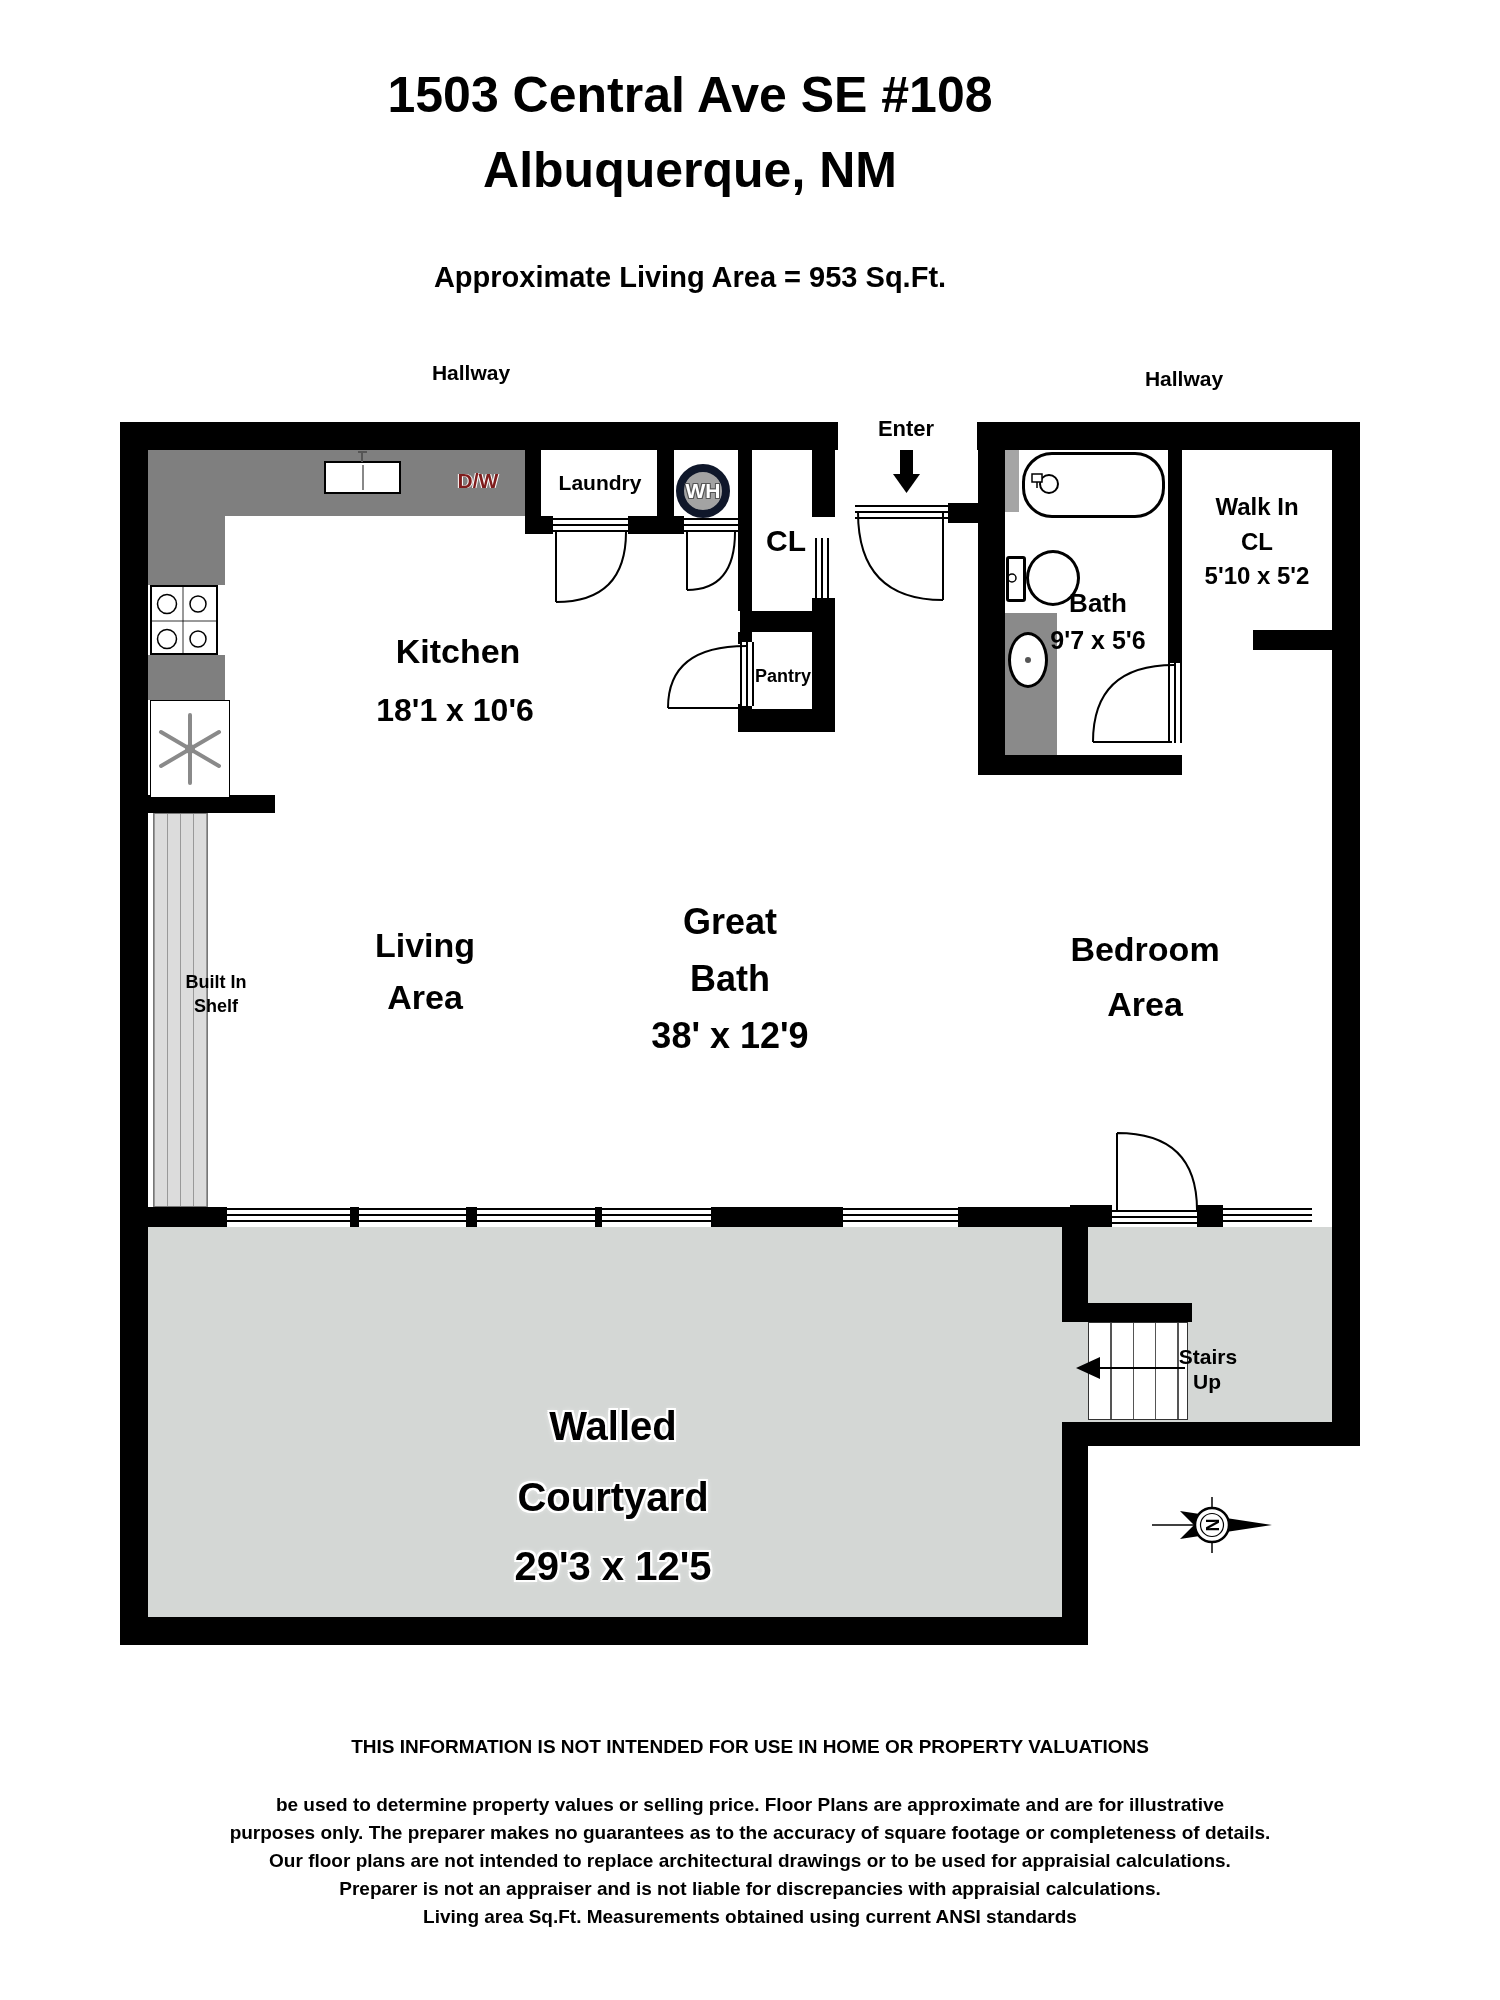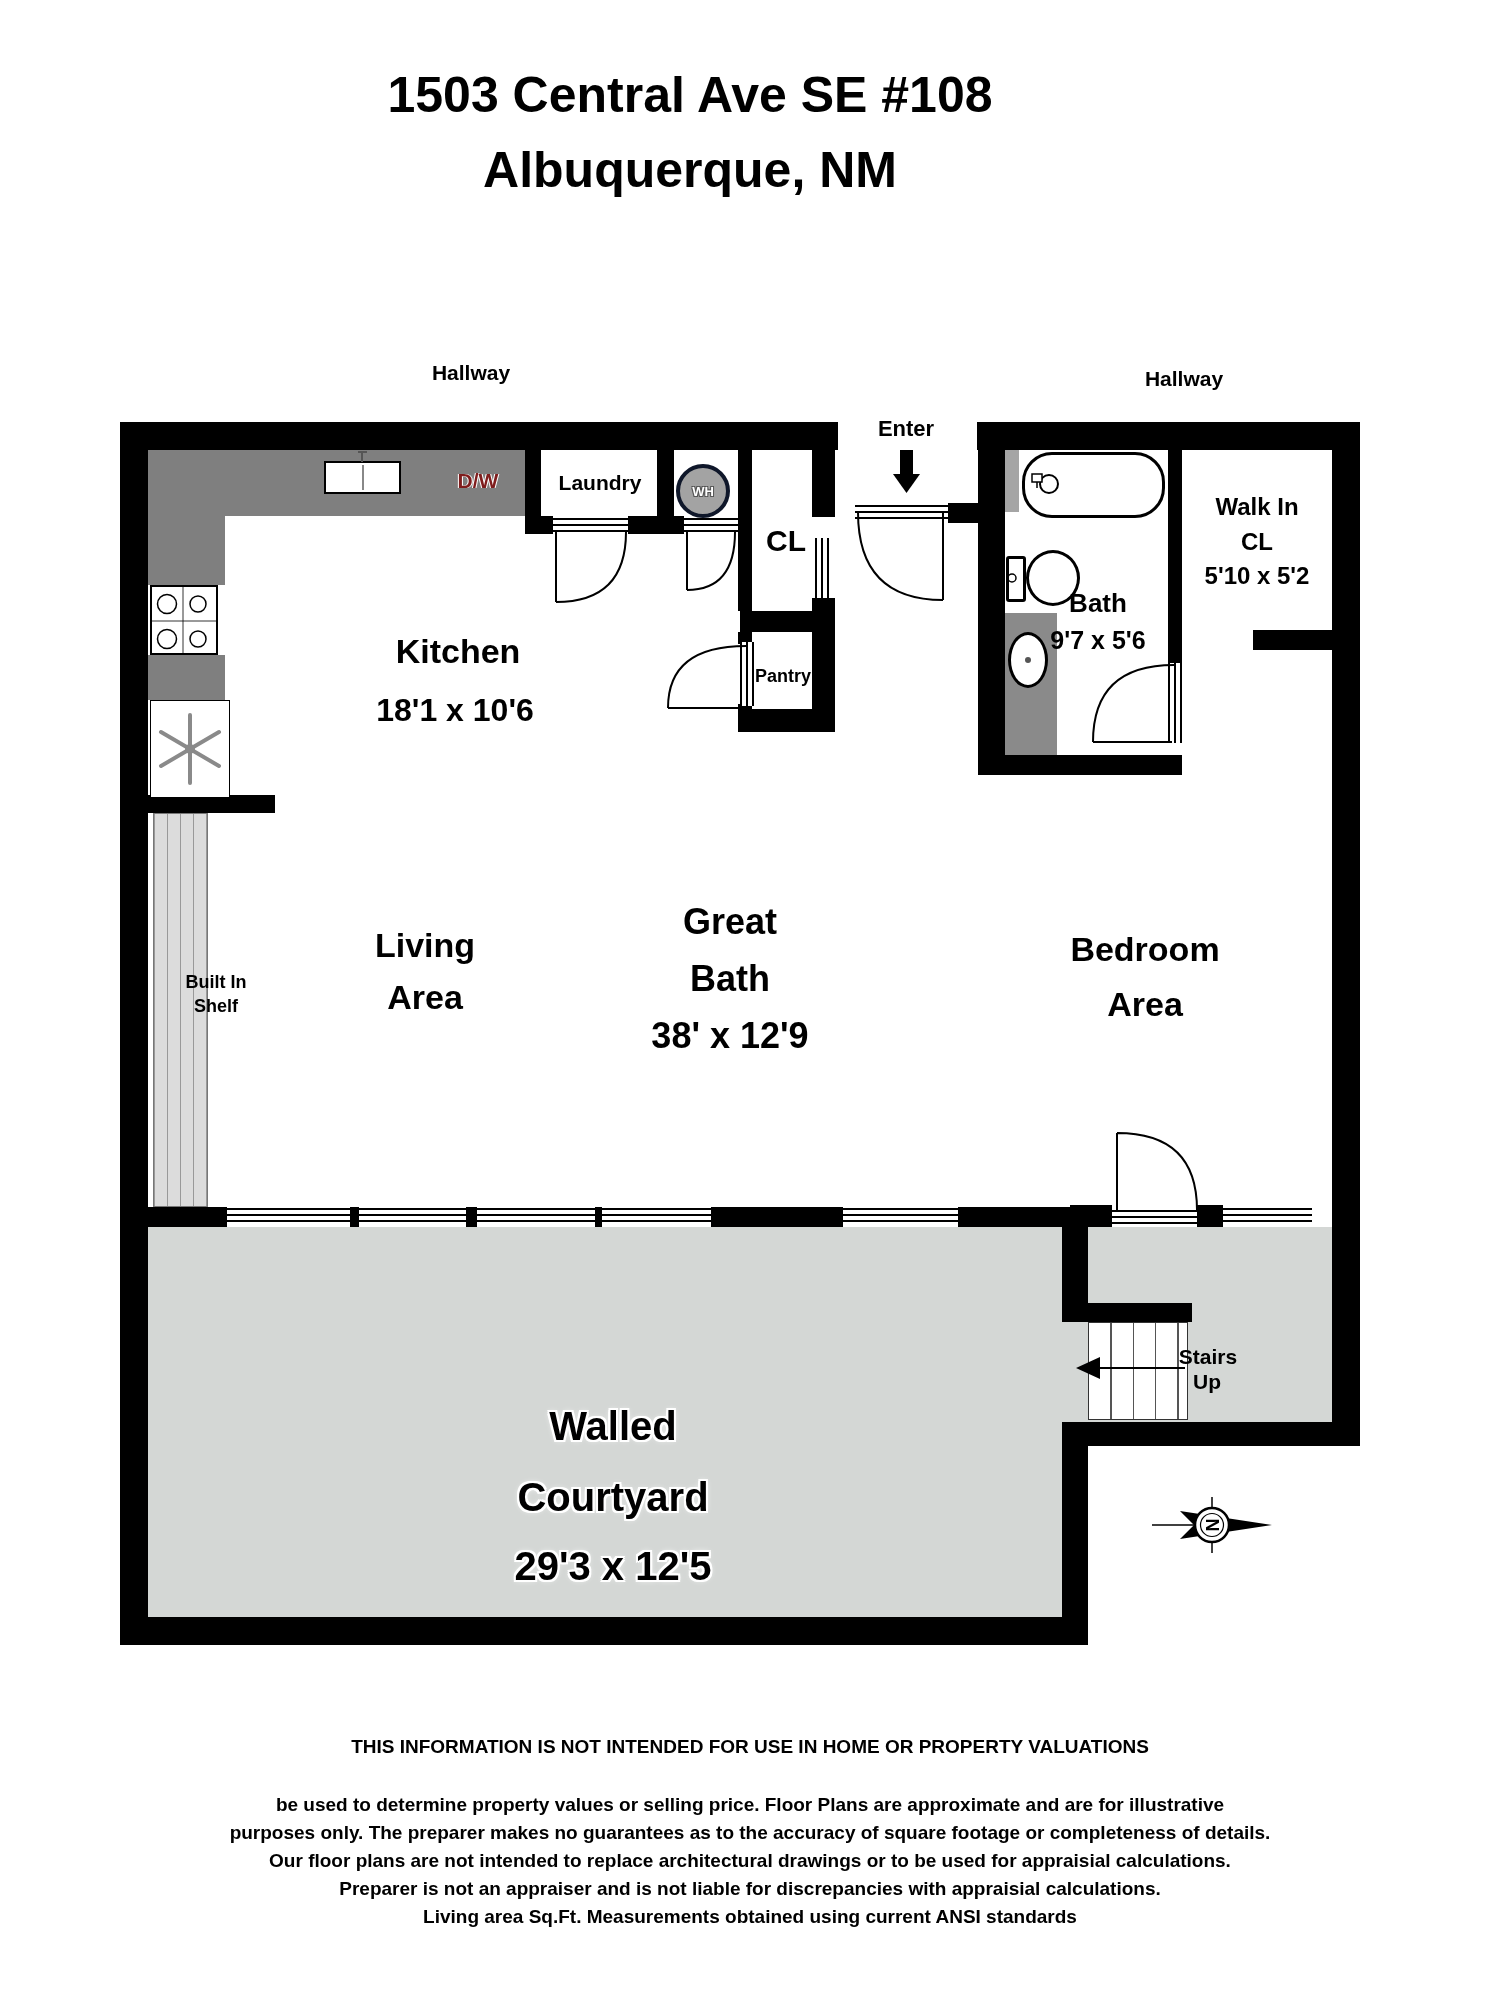--- a/index.html
+++ b/index.html
@@ -10,37 +10,38 @@
   .wall{position:absolute;background:#000;}
   .fill{position:absolute;}
   .winh{position:absolute;height:14px;
         background:linear-gradient(to bottom,#000 0 2px,#fff 2px 6px,#000 6px 8px,#fff 8px 12px,#000 12px 14px);}
   .winv{position:absolute;width:14px;
         background:linear-gradient(to right,#000 0 2px,#fff 2px 6px,#000 6px 8px,#fff 8px 12px,#000 12px 14px);}
   .fix{position:absolute;background:#fff;border:2px solid #000;box-sizing:border-box;}
   .halo{text-shadow:2px 0 0 #fff,-2px 0 0 #fff,0 2px 0 #fff,0 -2px 0 #fff,
         2px 2px 0 #fff,-2px -2px 0 #fff,2px -2px 0 #fff,-2px 2px 0 #fff,0 0 6px #fff;}
   #svg-overlay{position:absolute;left:0;top:0;pointer-events:none;}
-  #wh-circle{position:absolute;border-radius:50%;background:#a3a3a3;border:4px solid #0f172a;
+  #wh-circle{position:absolute;border-radius:50%;background:#a3a3a3;border:8px solid #0f172a;
      box-sizing:border-box;display:flex;align-items:center;justify-content:center;
-     color:#fff;font-weight:bold;font-size:13px;
+     color:#fff;font-weight:bold;font-size:21px;
      text-shadow:1px 1px 0 #555,-1px -1px 0 #555,1px -1px 0 #555,-1px 1px 0 #555;}
   #shelf{background:#dcdcdc;border:1px solid #777;box-sizing:border-box;
      background-image:repeating-linear-gradient(to right,#999 0 1.5px,transparent 1.5px 13px);}
   #stairs{background:#fff;border:1.5px solid #333;box-sizing:border-box;
      background-image:repeating-linear-gradient(to right,transparent 0 21px,#555 21px 22.5px);}
   .disc{position:absolute;left:0;width:1500px;text-align:center;font-weight:bold;font-size:19px;}
 </style>
 </head>
 <body>
 
 <div id="page">
 
   <div class="lbl" style="left:690px;top:95px;font-size:50px;">1503 Central Ave SE  #108</div>
   <div class="lbl" style="left:690px;top:170px;font-size:50px;">Albuquerque, NM</div>
+  <div class="lbl" style="left:690px;top:277px;font-size:29px;">Approximate Living Area = 953 Sq.Ft.</div>
 
   <div class="fill" style="left:148px;top:450px;width:377px;height:66px;background:#7f7f7f;"></div>
   <div class="fill" style="left:148px;top:516px;width:77px;height:69px;background:#7f7f7f;"></div>
   <div class="fill" style="left:148px;top:655px;width:77px;height:45px;background:#7f7f7f;"></div>
   <div class="fill" style="left:1005px;top:450px;width:14px;height:62px;background:#a5a5a5;"></div>
   <div class="fill" style="left:1005px;top:613px;width:52px;height:142px;background:#8a8a8a;"></div>
   <div class="fill" style="left:148px;top:1227px;width:914px;height:390px;background:#d4d7d5;"></div>
   <div class="fill" style="left:1062px;top:1227px;width:270px;height:195px;background:#d4d7d5;"></div>
   <div class="fill" id="shelf" style="left:153px;top:813px;width:55px;height:394px;"></div>
 

